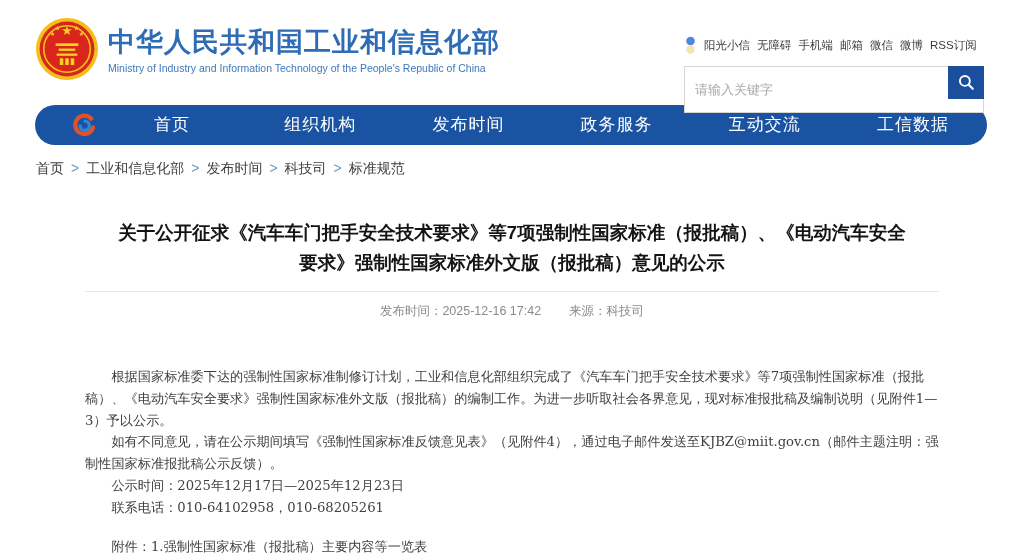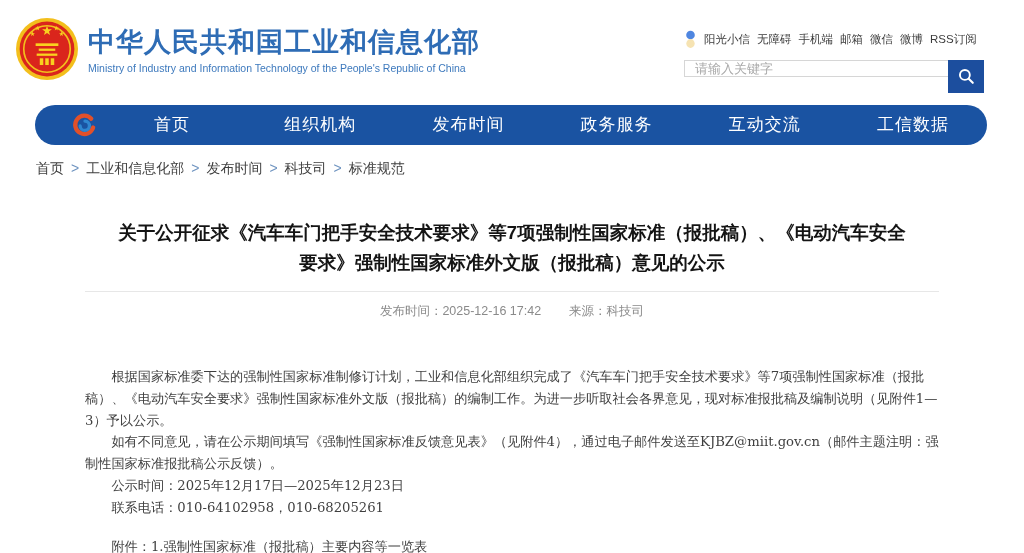--- a/index.html
+++ b/index.html
@@ -6,41 +6,41 @@
   html, body { background: #ffffff; }
   body {
     width: 1024px; height: 553px; overflow: hidden;
     font-family: "Liberation Sans", sans-serif;
     position: relative;
   }
 
   
   .site-header {
     display: flex; justify-content: space-between; align-items: flex-start;
-    padding: 18px 40px 0 16px; height: 100px;
+    padding: 18px 40px 0 36px; height: 100px;
   }
   .brand { display: flex; align-items: center; text-decoration: none; }
   .emblem { width: 62px; height: 62px; display: block; flex: none; }
   .brand-text { margin-left: 10px; }
   .site-title {
     color: #2e6cb5; font-size: 27px; font-weight: bold; letter-spacing: 1px;
     line-height: 34px; white-space: nowrap;
   }
   .site-subtitle {
     color: #3d79bd; font-size: 10.5px; margin-top: 3px; white-space: nowrap;
   }
-  .header-right { width: 300px; margin-top: 12px; }
+  .header-right { width: 300px; margin-top: 18px; }
   .quick-links {
     display: flex; align-items: center; gap: 7px;
     font-size: 11.5px; color: #3c3c3c; white-space: nowrap;
   }
   .quick-links a { color: #3c3c3c; text-decoration: none; }
   .mascot { width: 13px; height: 18px; display: inline-block; flex: none; }
   .search-bar {
-    margin-top: 12px; display: flex; height: 17px;
+    margin-top: 12px; display: flex; height: 47px;
     border: 1px solid #d6d6d6; background: #fff;
   }
   .search-bar input {
     flex: 1; border: none; outline: none; padding: 0 10px;
     font-size: 13px; color: #333;
     font-family: "Liberation Sans", sans-serif;
   }
   .search-bar input::placeholder { color: #a9a9a9; }
   .search-btn {
     width: 36px; height: 33px; margin: -1px -1px -1px 0;

